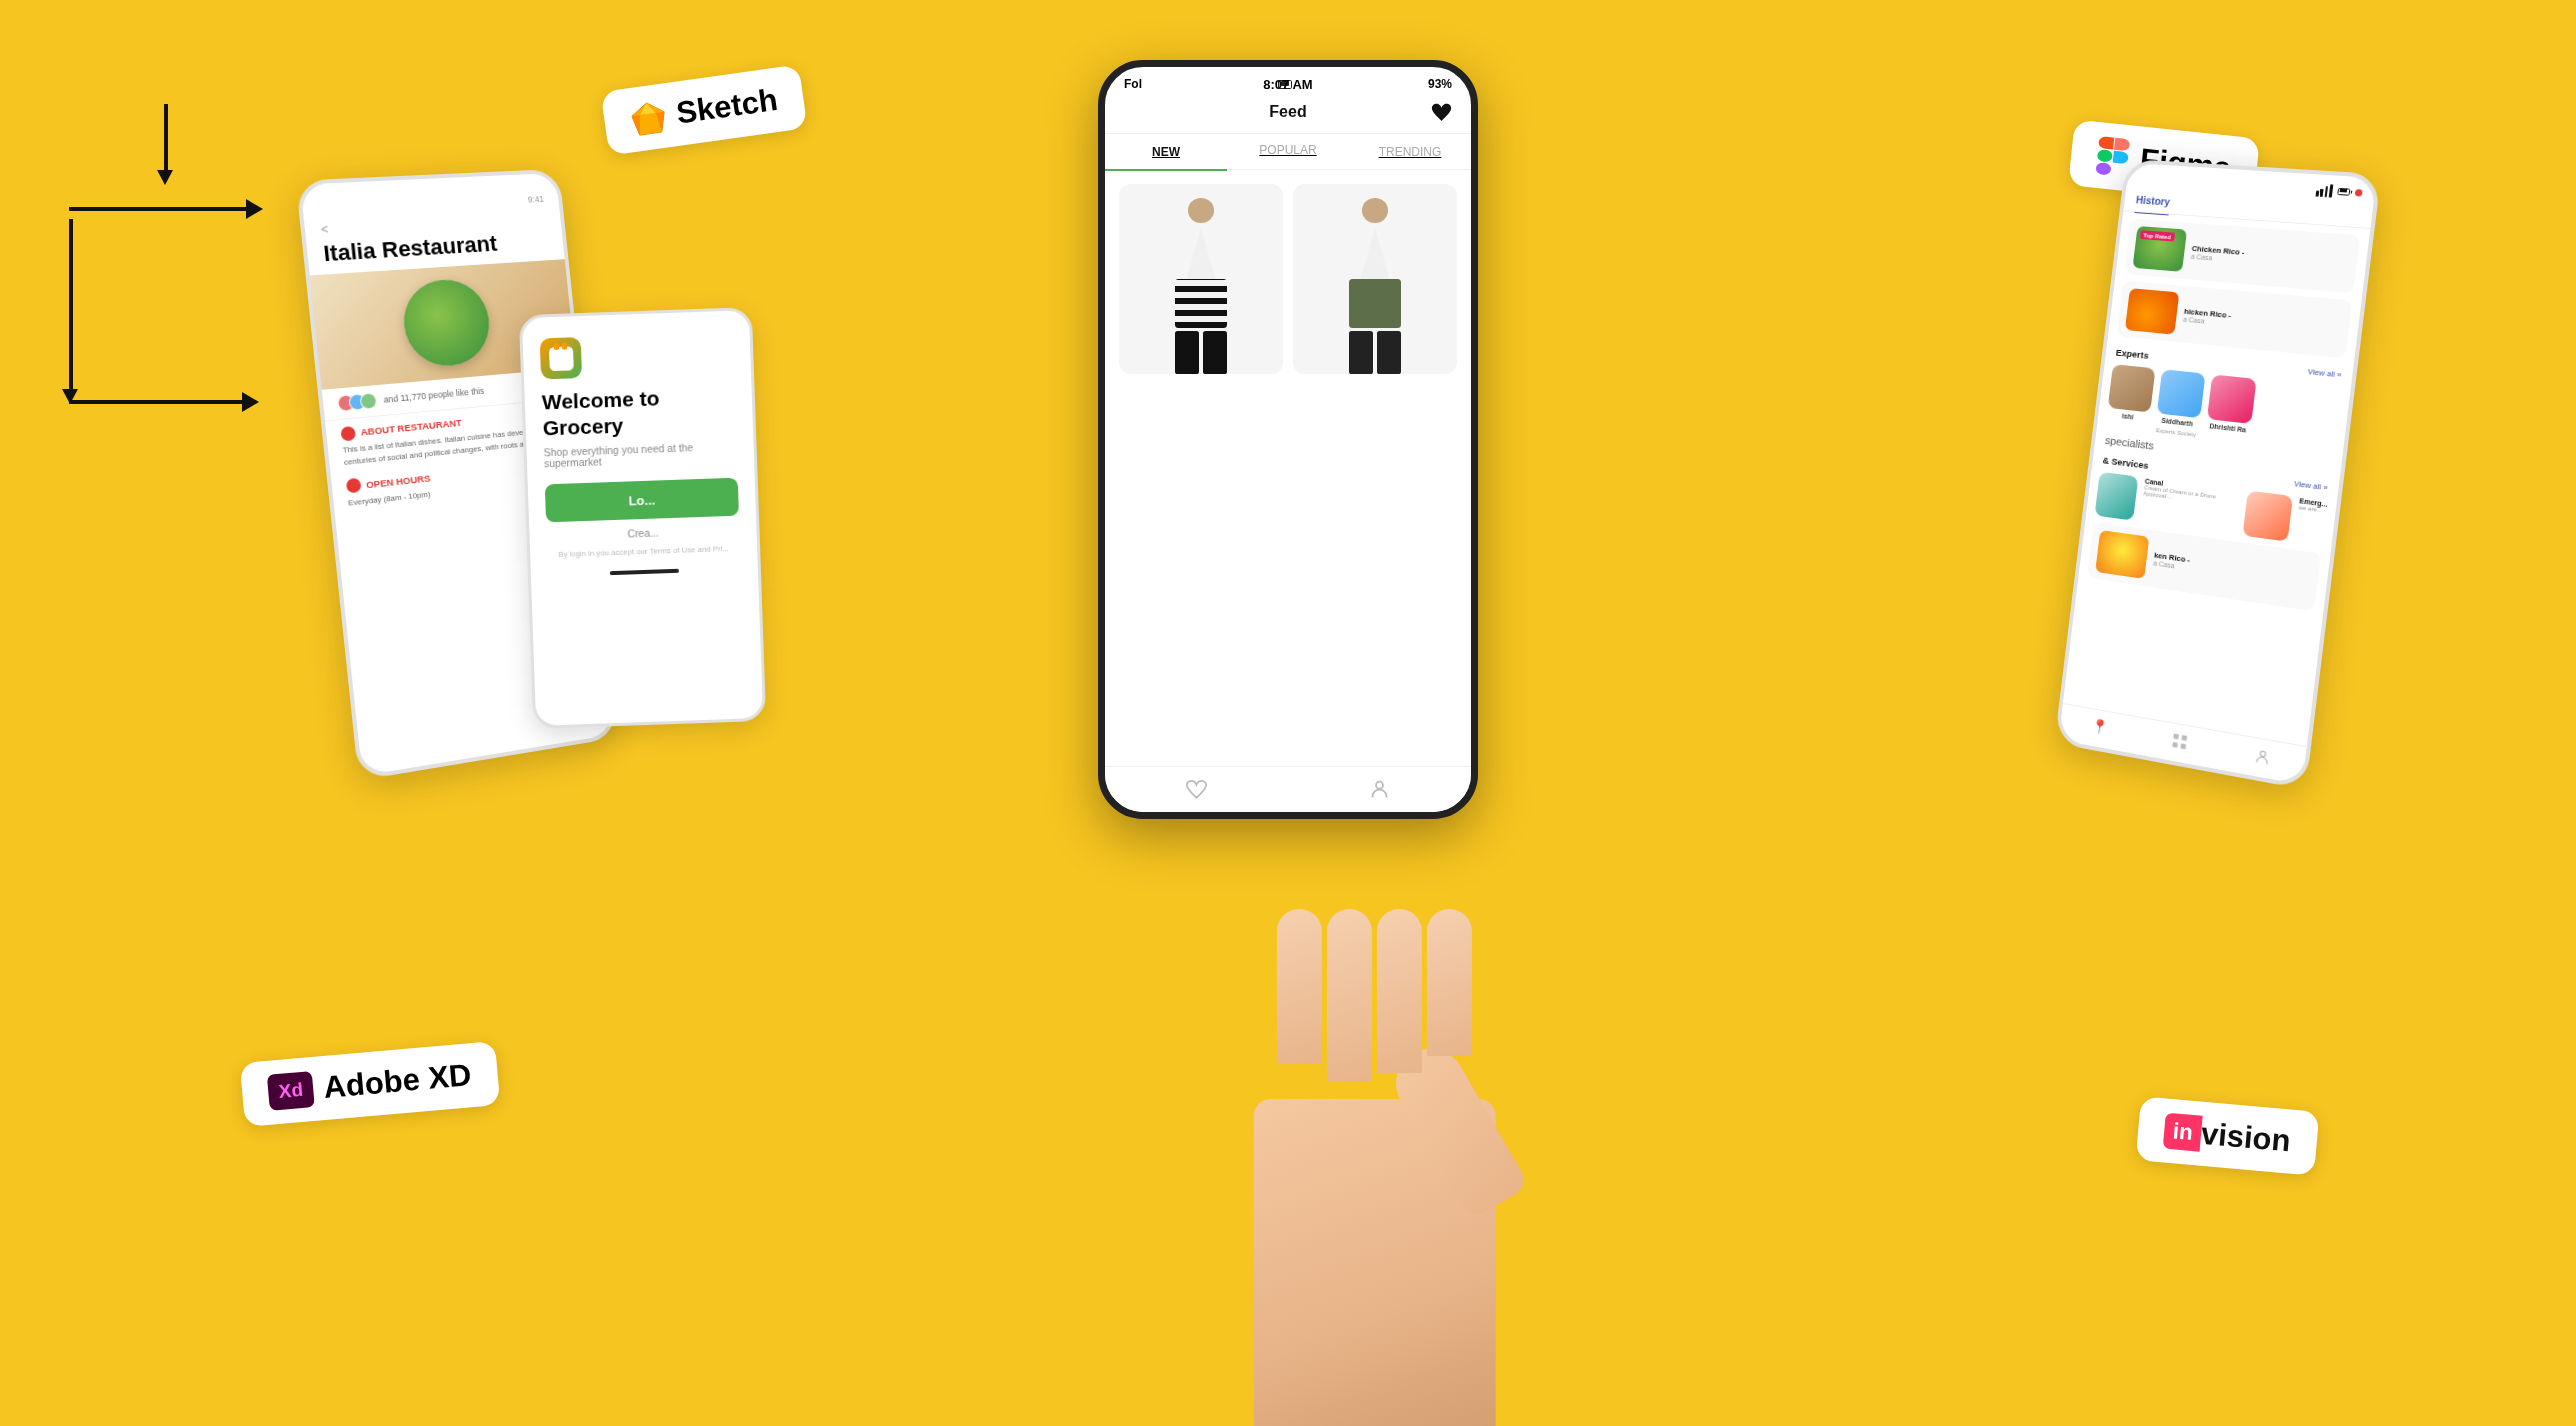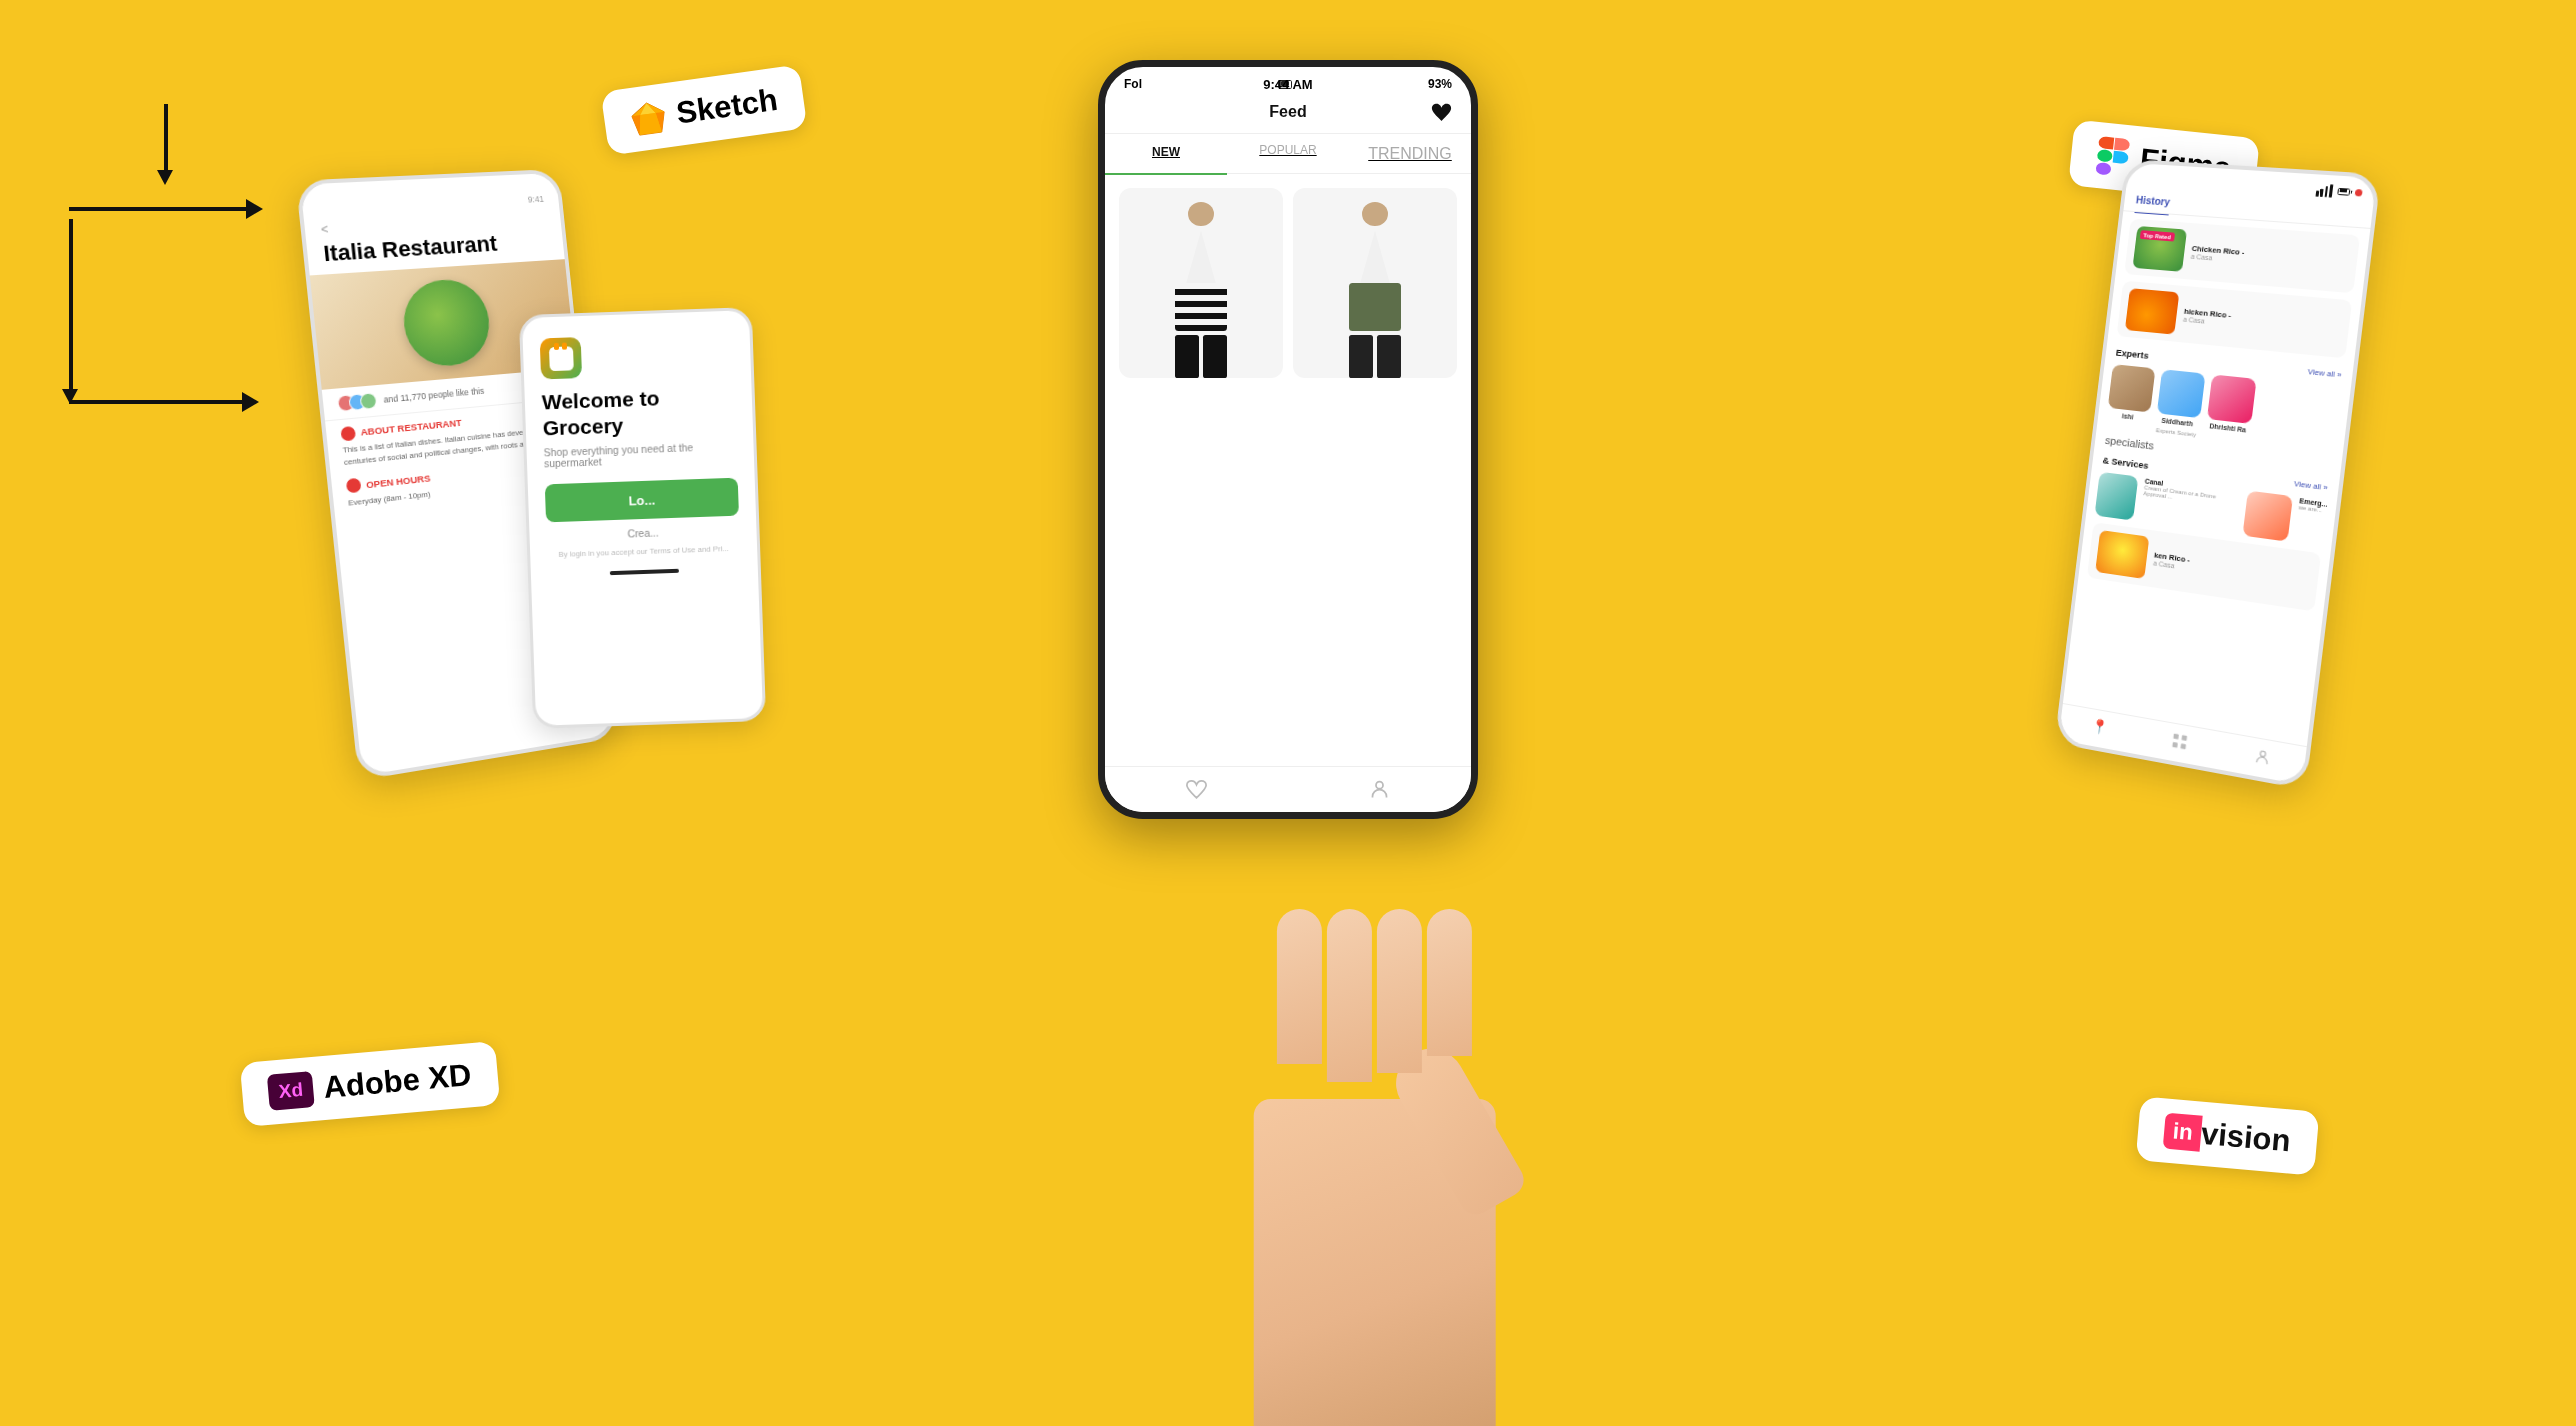--- a/index.html
+++ b/index.html
@@ -146,40 +146,40 @@
     <div style="width:380px;height:759px;background:#fff;border-radius:45px;border:7.8px solid #222;overflow:hidden;box-shadow:0 17px 52px rgba(0,0,0,0.35);position:relative;">
 
       <div style="display:flex;justify-content:space-between;align-items:center;padding:10.4px 19px 5.2px;font-size:12px;font-weight:600;">
         <span>Fol</span>
         <div style="display:flex;align-items:center;gap:3.5px;">
           <div style="width:14px;height:8.6px;border:1.7px solid #222;border-radius:1.7px;position:relative;">
               <div style="width:60%;height:5.2px;background:#222;margin:0 auto;border-radius:0.9px;margin-top:0px;"></div>
             </div>
         </div>
         <div style="display:flex;align-items:center;gap:7px;">
-          <span style="font-size:13px;font-weight:600;position:absolute;left:50%;transform:translateX(-50%);top:10.4px;">9:44 AM</span>
+          <span style="font-size:13px;font-weight:600;position:absolute;left:50%;transform:translateX(-50%);top:10.4px;">8:07 AM</span>
           <span>93%</span>
         </div>
       </div>
 
       <div style="display:flex;justify-content:space-between;align-items:center;padding:5.2px 19px 10.4px;border-bottom:0.9px solid #eee;">
         <div style="width:21px;"></div>
         <span style="font-size:16px;font-weight:700;color:#111;">Feed</span>
         <div style="width:21px;height:21px;position:relative;">
           <svg viewBox="0 0 24 24" width="21" height="21">
               <path d="M12 21.593c-5.63-5.539-11-10.297-11-14.402 0-3.791 3.068-5.191 5.281-5.191 1.312 0 4.151.501 5.719 4.457 1.59-3.968 4.464-4.447 5.726-4.447 2.54 0 5.274 1.621 5.274 5.181 0 4.069-5.136 8.625-11 14.402z" fill="#111"></path>
             </svg>
         </div>
       </div>
 
 
       <div style="display:flex;border-bottom:1.7px solid #eee;background:#fff;text-decoration:underline;">
         <div style="flex:1;text-align:center;padding:10.4px 0;font-size:12px;font-weight:700;color:#111;border-bottom:2.6px solid #4CAF50;margin-bottom:-1.7px;">NEW</div>
         <div style="flex:1;text-align:center;padding:9px 0;font-size:12px;font-weight:500;color:#aaa;">POPULAR</div>
-        <div style="flex:1;text-align:center;padding:10.4px 0;font-size:16px;font-weight:500;color:#aaa;">TRENDING</div>
+        <div style="flex:1;text-align:center;padding:10.4px 0;font-size:12px;font-weight:500;color:#aaa;">TRENDING</div>
       </div>
 
       <div style="display:flex;gap:10.4px;padding:14px 14px;background:#fff;flex:1;">
         <div style="flex:1;background:#f5f5f5;border-radius:12px;height:190px;overflow:hidden;display:flex;flex-direction:column;align-items:center;padding-top:14px;">
           <div style="width:26px;height:26px;background:#c8a882;border-radius:50%;margin-bottom:5.2px;"></div>
           <div style="width:0;height:0;border-left:17px solid transparent;border-right:17px solid transparent;border-bottom:60px solid #f0f0f0;margin-bottom:0;"></div>
           <div style="width:52px;height:52px;background:repeating-linear-gradient(0deg,#111 0px,#111 6px,#f5f5f5 6px,#f5f5f5 12px);border-radius:3.5px;margin:-8.6px 0 0;"></div>
           <div style="display:flex;gap:3.5px;margin-top:3.5px;">
             <div style="width:24px;height:43px;background:#111;border-radius:2.6px;"></div>
             <div style="width:24px;height:43px;background:#111;border-radius:2.6px;"></div>

